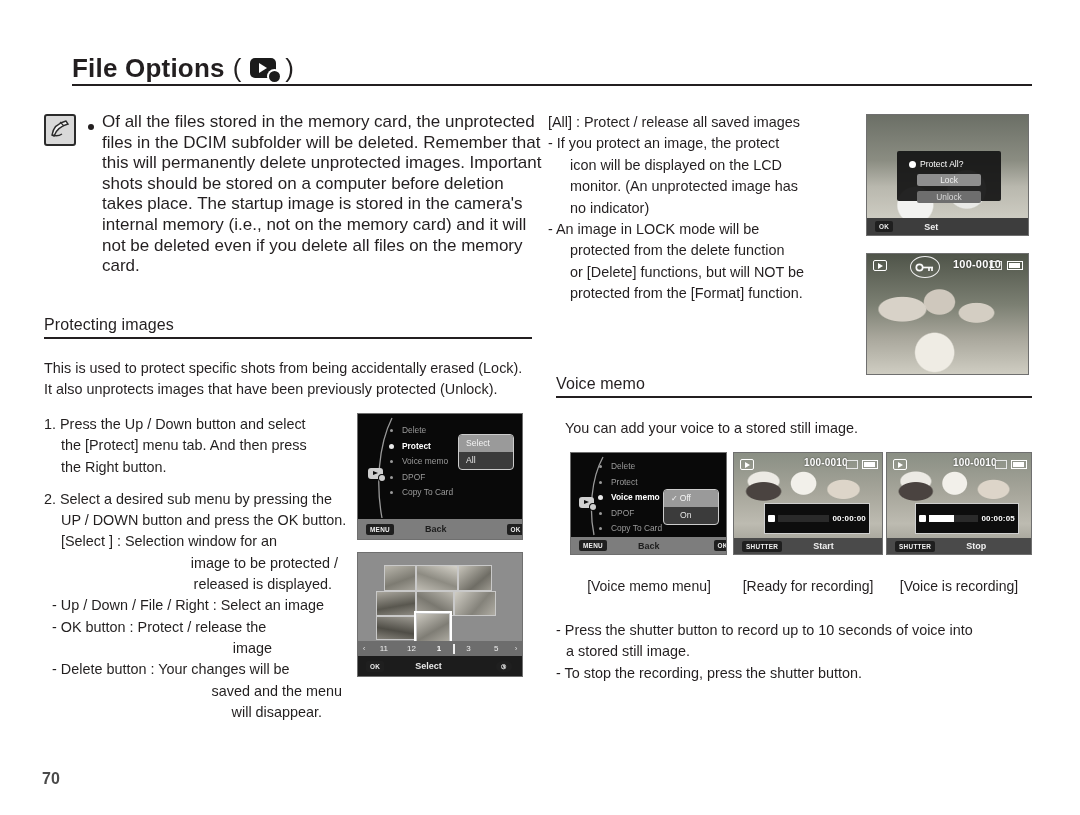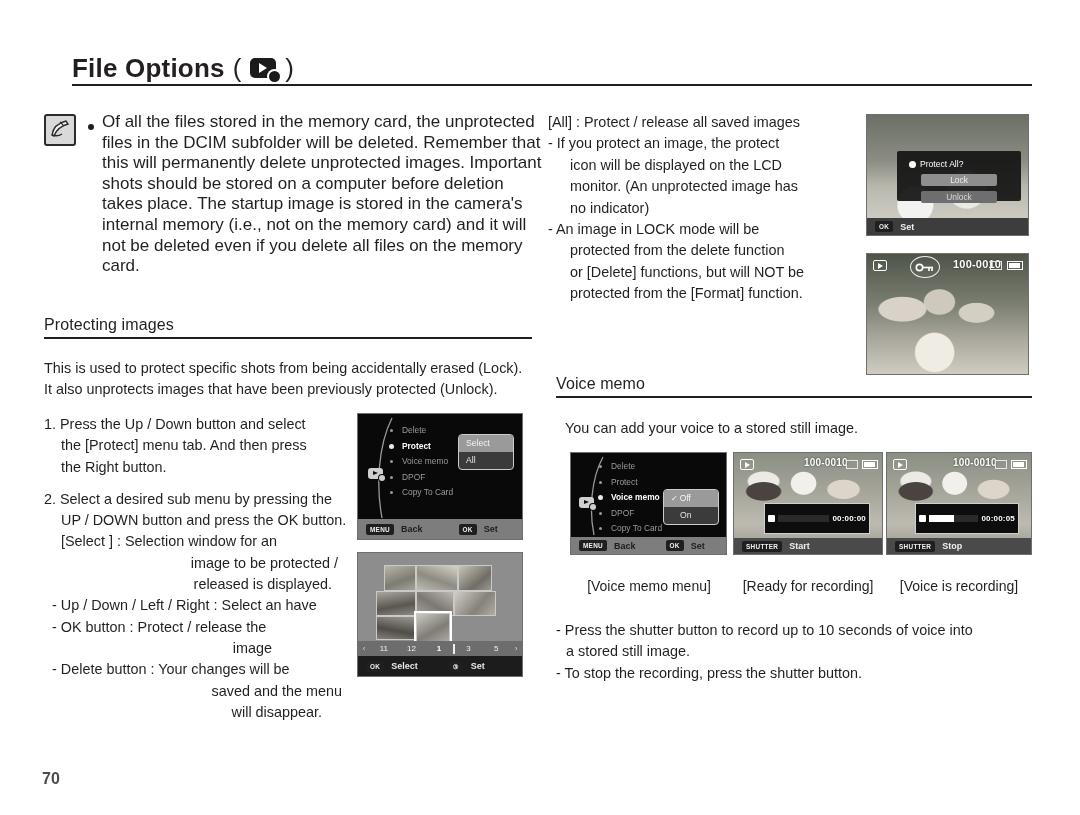--- a/index.html
+++ b/index.html
@@ -132,21 +132,21 @@
     border:1.5px solid #cccccc; border-radius:4px; overflow:hidden;
   }
   .submenu-row {
     font-size:8.6px; color:#e6e6e6; padding:3px 6px 3px 7px;
     line-height:11px; white-space:nowrap;
   }
   .submenu-row.active { background:#9a9a9a; color:#f4f4f4; }
   .submenu-row .tick { font-size:8px; margin-right:2px; }
   .lcd-bar {
     position:absolute; left:0; right:0; bottom:0; height:20px;
-    background:#7d7d7d; display:flex; align-items:center;
+    background:#7d7d7d; display:flex; align-items:center;gap:24px;
   }
   .key-chip {
     background:#1f1f1f; color:#f0f0f0; font-size:6.4px; font-weight:bold;
     padding:2px 4px; border-radius:2px; letter-spacing:.3px;
     margin-left:8px; line-height:7px;
   }
   .key-chip.round { border-radius:7px; padding:2px 5px; }
   .bar-label { font-size:9px; color:#1d1d1d; margin-left:7px; font-weight:bold; }
 
   
@@ -324,21 +324,21 @@
     <div class="rt-line rt-indent-2">icon will be displayed on the LCD</div>
     <div class="rt-line rt-indent-2">monitor. (An unprotected image has</div>
     <div class="rt-line rt-indent-2">no indicator)</div>
     <div class="rt-line rt-indent-1">- An image in LOCK mode will be</div>
     <div class="rt-line rt-indent-2">protected from the delete function</div>
     <div class="rt-line rt-indent-2">or [Delete] functions, but will NOT be</div>
     <div class="rt-line rt-indent-2">protected from the [Format] function.</div>
   </div>
 
   <div class="lcd photo-lcd ph-garden" style="left:866px; top:114px; width:163px; height:122px;">
-    <div class="dlg" style="left:30px; top:36px; width:124px; height:50px;">
+    <div class="dlg" style="left:30px; top:36px; width:104px; height:50px;">
       <div class="dlg-title">
         <span class="q"></span><span>Protect All?</span>
       </div>
       <div class="dlg-btn first">Lock</div>
       <div class="dlg-btn second">Unlock</div>
     </div>
     <div class="lcd-bar" style="height:17px; background:#3d3d3d;">
       <span class="key-chip">OK</span>
       <span class="bar-label" style="color:#efefef">Set</span>
     </div>
@@ -376,21 +376,21 @@
       <div class="step-num">1. Press the Up / Down button and select</div>
       <div class="sub-line">the [Protect] menu tab. And then press</div>
       <div class="sub-line">the Right button.</div>
     </div>
     <div class="step">
       <div class="step-num">2. Select a desired sub menu by pressing the</div>
       <div class="sub-line">UP / DOWN button and press the OK button.</div>
       <div class="sub-line">[Select ] : Selection window for an</div>
       <div class="sub-line right-al" style="padding-right:16px">image to be protected /</div>
       <div class="sub-line right-al" style="padding-right:22px">released is displayed.</div>
-      <div class="sub-indent">- Up / Down / Left / Right : Select an have</div>
+      <div class="sub-indent">- Up / Down / File / Right : Select an image</div>
       <div class="sub-indent">- OK button : Protect / release the</div>
       <div class="sub-line right-al" style="padding-right:82px">image</div>
       <div class="sub-indent">- Delete button : Your changes will be</div>
       <div class="sub-line right-al" style="padding-right:12px">saved and the menu</div>
       <div class="sub-line right-al" style="padding-right:32px">will disappear.</div>
     </div>
   </div>
 
   <div class="lcd" style="left:357px; top:413px; width:166px; height:127px;">
     <div class="lcd-menu-body">

